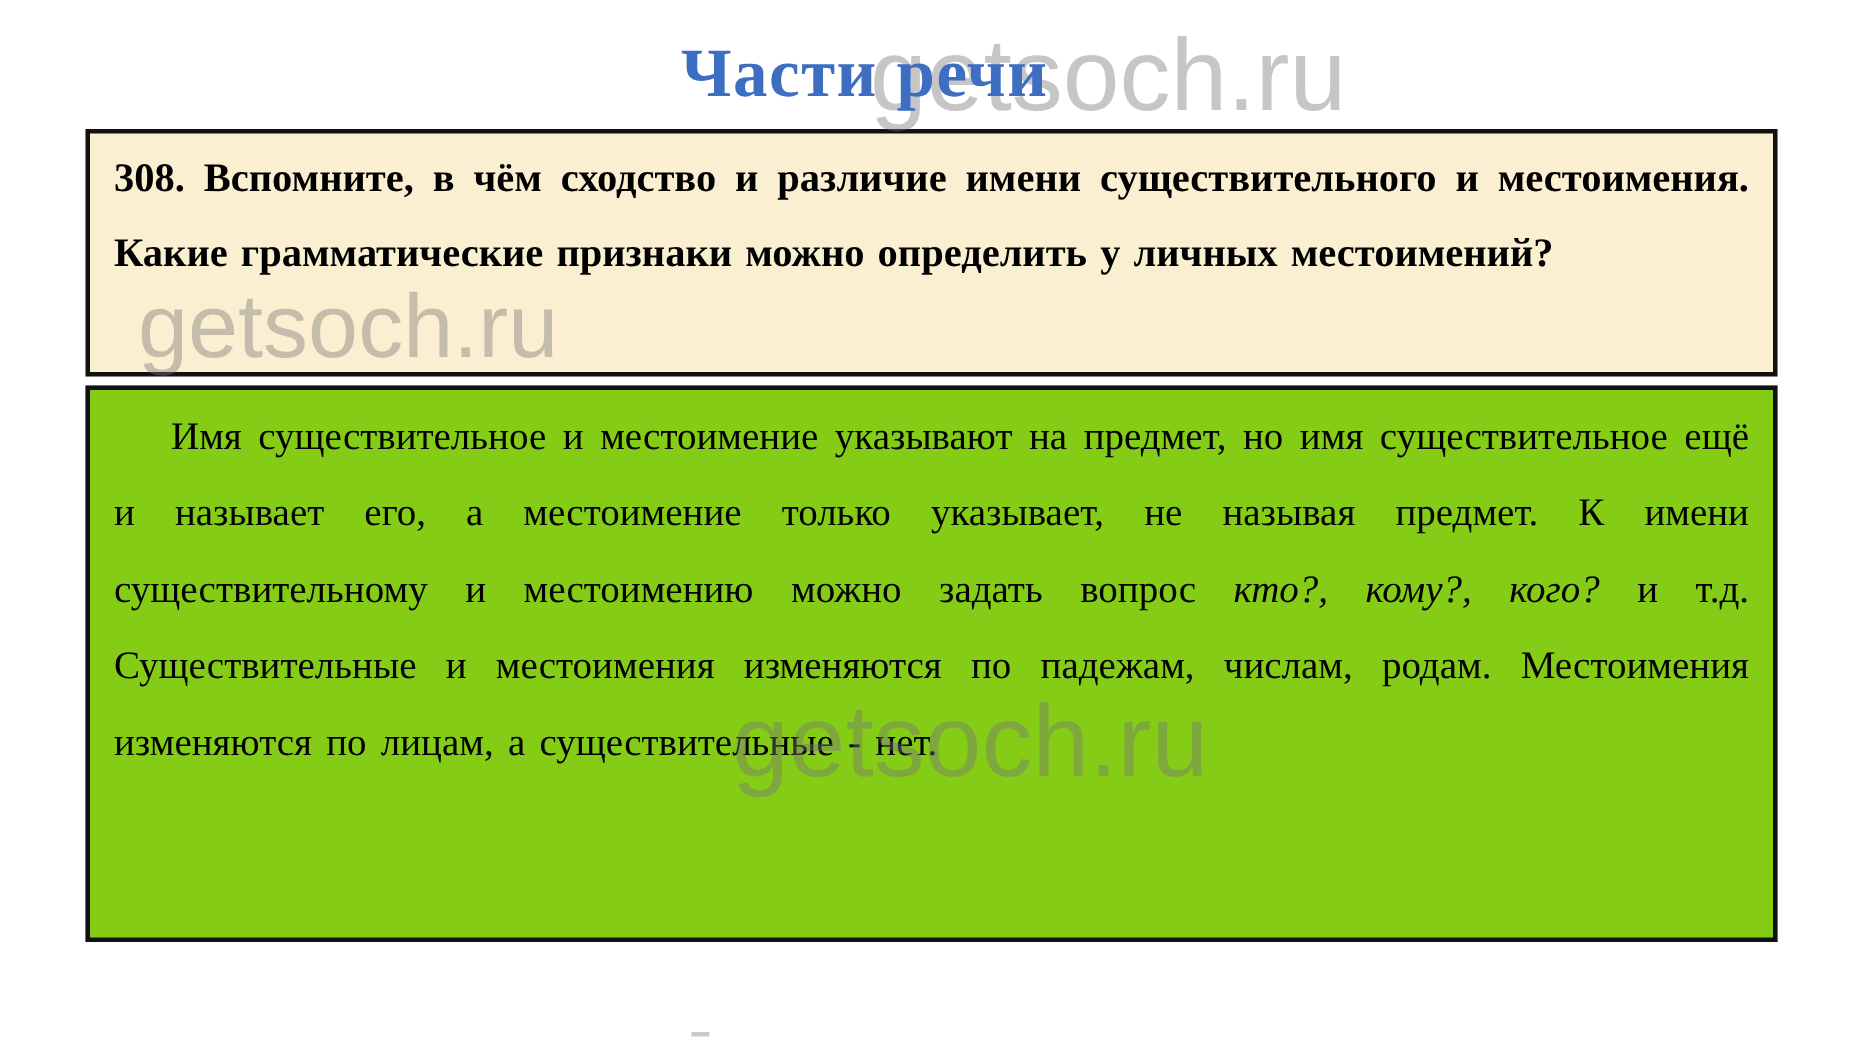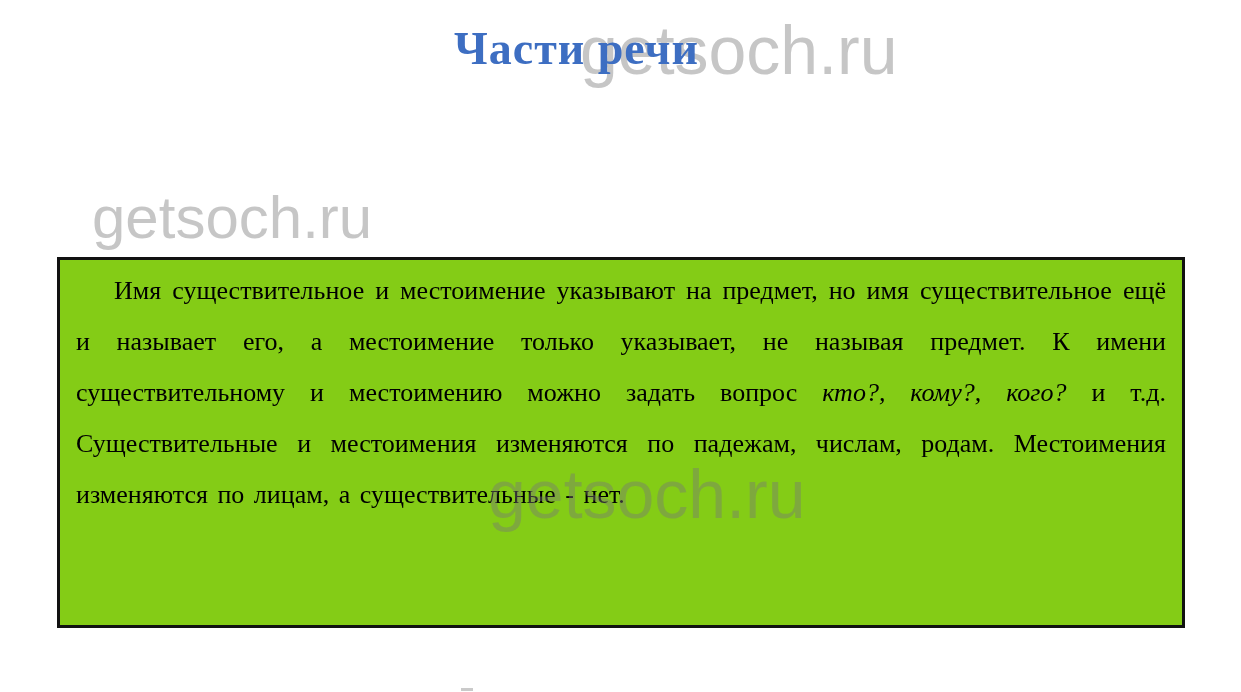--- a/index.html
+++ b/index.html
@@ -91,20 +91,23 @@
 
 <div class="page">
 
   <div class="wm wm-top">getsoch.ru</div>
   <div class="wm wm-question">getsoch.ru</div>
   <div class="wm wm-middle">getsoch.ru</div>
   <div class="wm-fragment"></div>
 
   <h1 class="title">Части речи</h1>
 
+  <div class="qbox">
+    <p class="qbox-text">308. Вспомните, в чём сходство и различие имени существительного и местоимения. Какие грамматические признаки можно определить у личных местоимений?</p>
+  </div>
 
   <div class="abox">
     <div class="abox-inner">
       <p><span>Имя существительное и местоимение указывают на предмет, но имя существительное ещё и называет его, а местоимение только указывает, не называя предмет. К имени существительному и местоимению можно задать вопрос </span><i>кто?, кому?, кого?</i><span> и т.д. Существительные и местоимения изменяются по падежам, числам, родам. Местоимения изменяются по лицам, а существительные - нет.</span></p>
     </div>
   </div>
 
 </div>
 
 </body></html>

